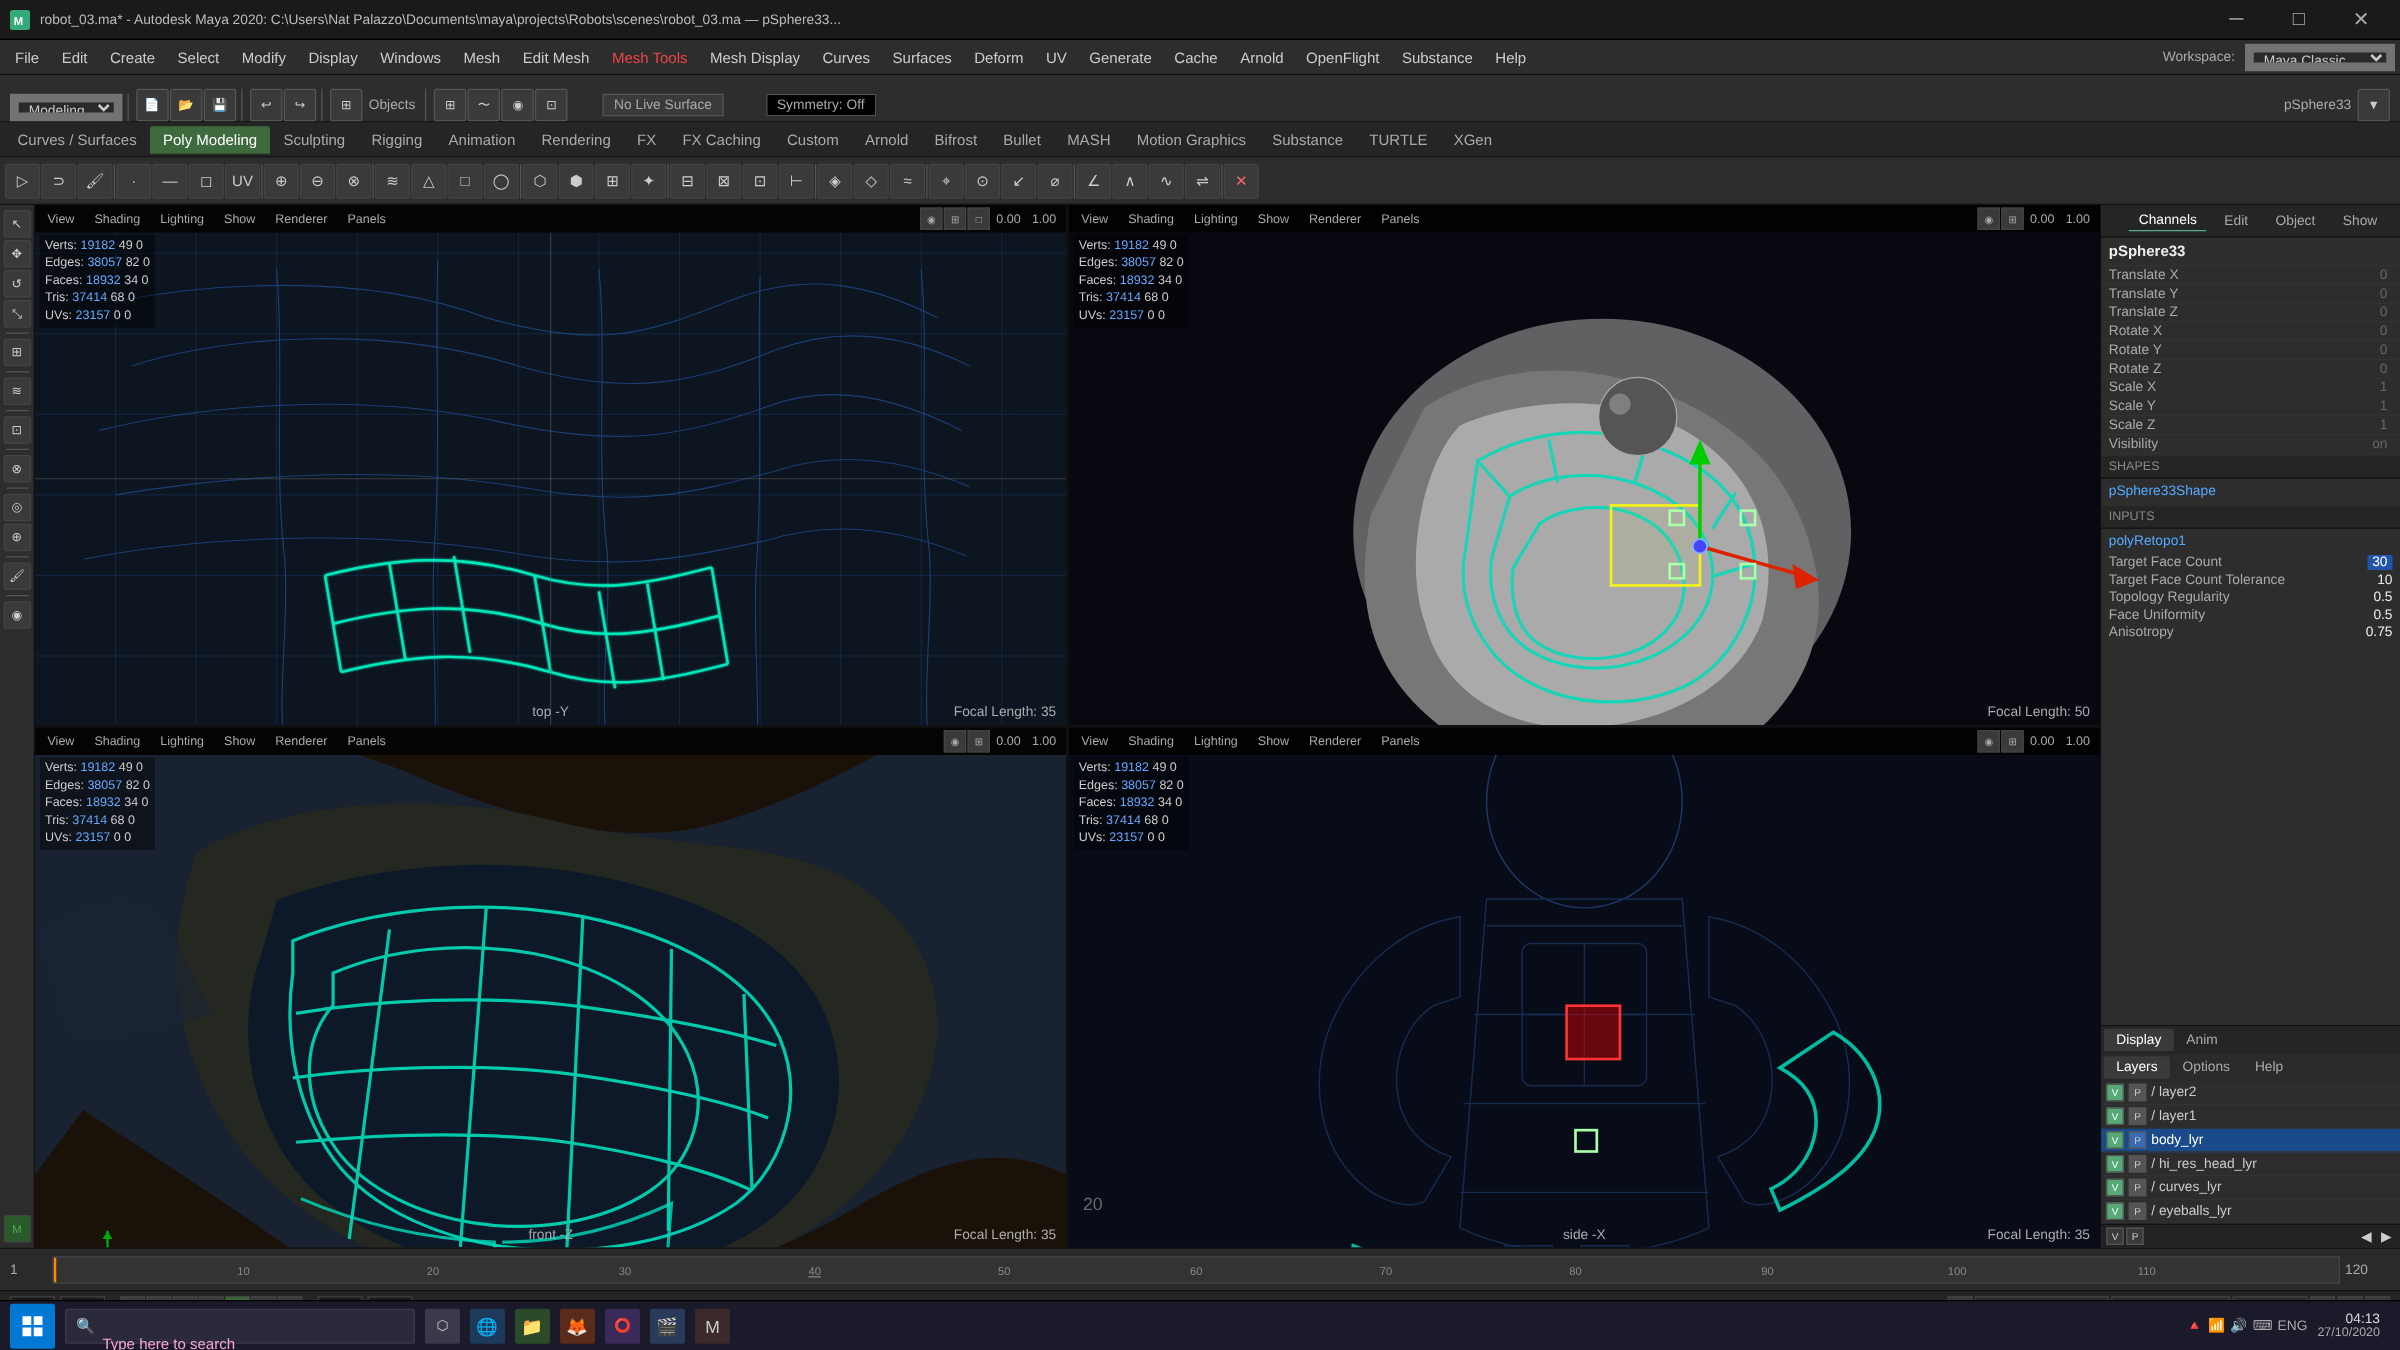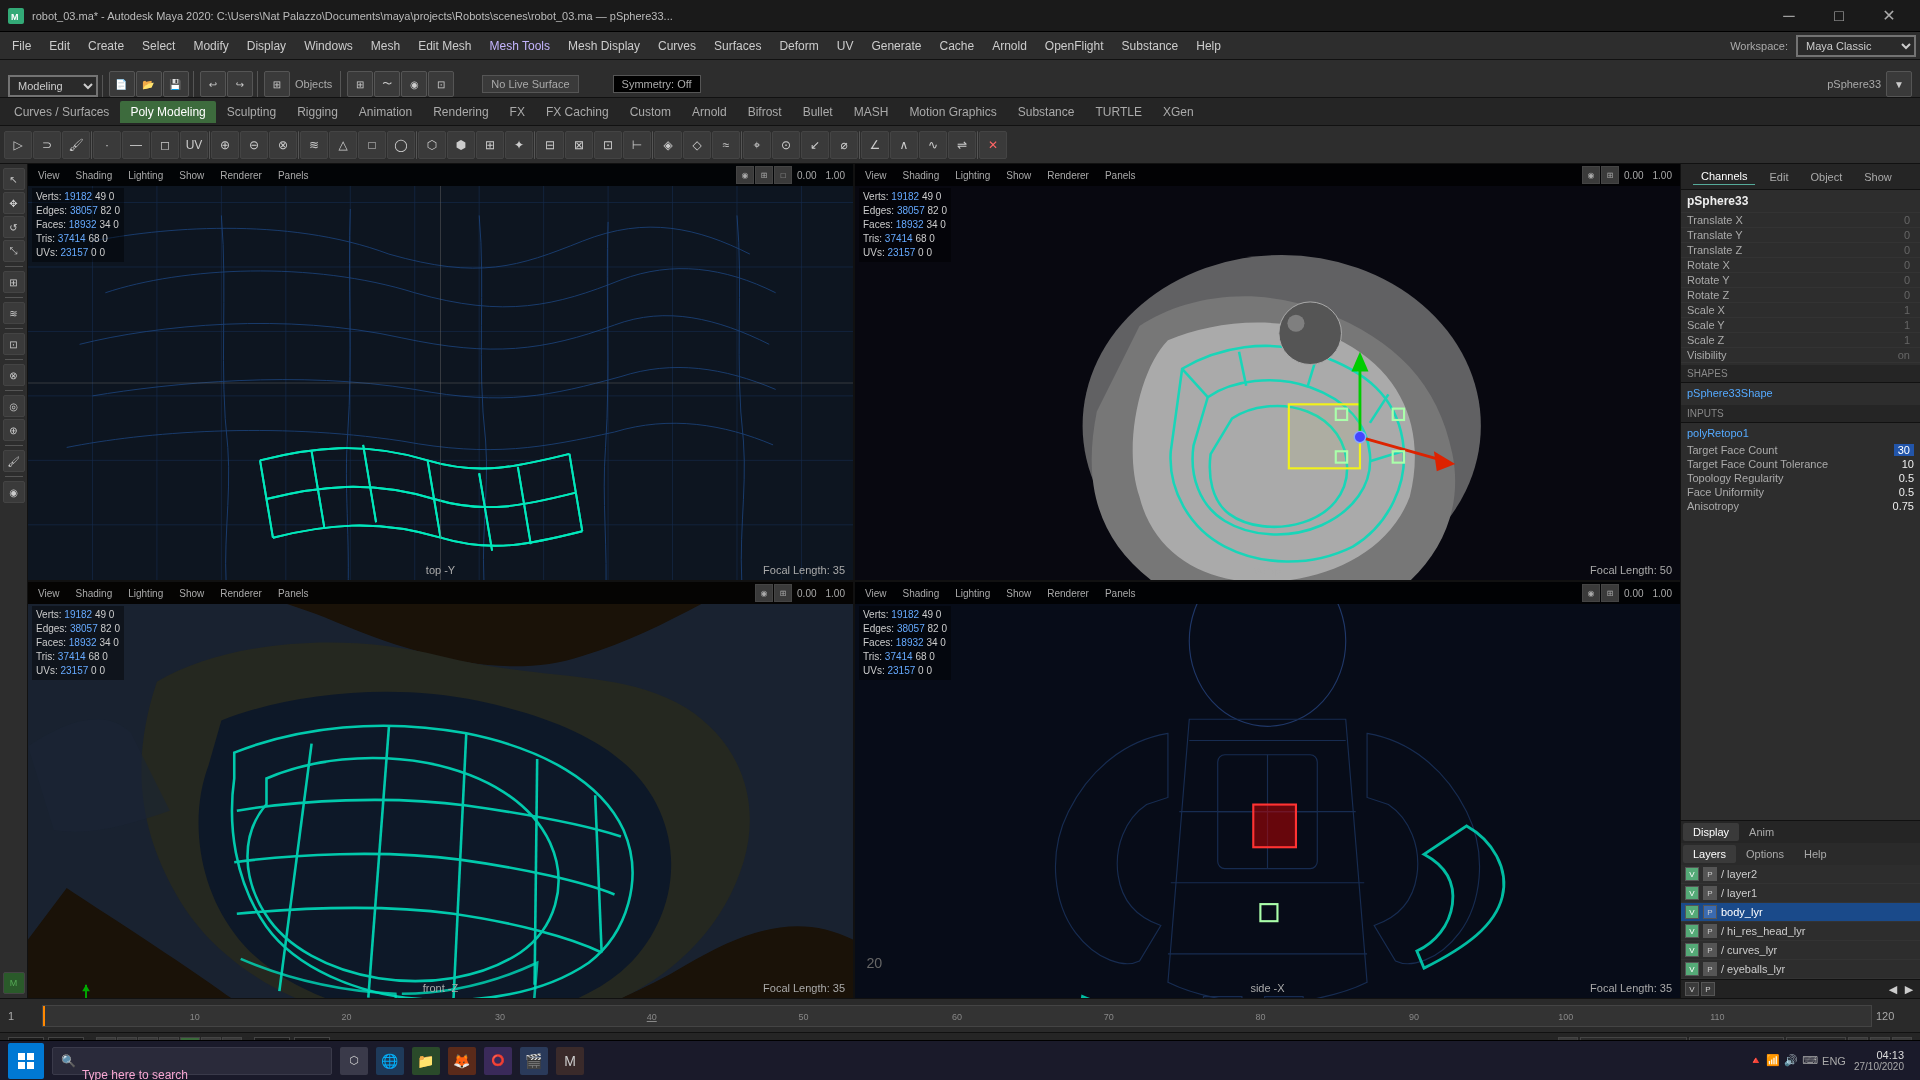--- a/index.html
+++ b/index.html
@@ -12,21 +12,21 @@
     .title-btn { width: 46px; height: 32px; display: flex; align-items: center; justify-content: center; cursor: pointer; font-size: 16px; color: #aaa; }
 
     
     #menubar { height: 28px; background: #2d2d2d; display: flex; align-items: center; padding: 0 4px; border-bottom: 1px solid #111; gap: 2px; }
     .menu-item { padding: 3px 8px; cursor: pointer; font-size: 12px; color: #ccc; border-radius: 2px; }
 
     
     #maintoolbar { height: 38px; background: #2d2d2d; display: flex; align-items: flex-end; padding: 0 4px; border-bottom: 1px solid #111; gap: 2px; }
     .toolbar-section { display: flex; align-items: center; gap: 1px; padding: 0 4px; border-right: 1px solid #555; }
     .tb-btn { width: 26px; height: 26px; background: #3a3a3a; border: 1px solid #555; border-radius: 2px; cursor: pointer; display: flex; align-items: center; justify-content: center; font-size: 10px; color: #ccc; }
-    .tb-dropdown { height: 22px; background: #2a2a2a; border: 2px solid #737373; color: #ccc; font-size: 11px; padding: 0 4px; }
+    .tb-dropdown { height: 22px; background: #2a2a2a; border: 7px solid #737373; color: #ccc; font-size: 11px; padding: 0 4px; }
     
     
     #tabs { height: 28px; background: #252525; display: flex; align-items: center; padding: 0 4px; border-bottom: 1px solid #111; gap: 1px; }
     .tab { padding: 4px 10px; cursor: pointer; font-size: 12px; color: #aaa; border-radius: 2px 2px 0 0; }
     .tab.active { background: #3d6b3d; color: #fff; }
 
     
     #icontoolbar { height: 38px; background: #2d2d2d; display: flex; align-items: center; padding: 0 4px; border-bottom: 1px solid #111; gap: 1px; }
     .ico { width: 28px; height: 28px; background: #3a3a3a; border: 1px solid #444; border-radius: 2px; cursor: pointer; display: flex; align-items: center; justify-content: center; font-size: 12px; color: #ccc; }
     .ico.sep { width: 1px; height: 28px; background: #555; border: none; cursor: default; }
@@ -40,21 +40,21 @@
     #viewports { flex: 1; display: grid; grid-template-columns: 1fr 1fr; grid-template-rows: 1fr 1fr; gap: 2px; background: #111; }
     .viewport { position: relative; background: #1a2535; overflow: hidden; }
     .viewport-header { height: 22px; background: rgba(0,0,0,0.7); display: flex; align-items: center; padding: 0 4px; gap: 4px; font-size: 10px; z-index: 10; position: relative; }
     .vp-menu { padding: 2px 6px; cursor: pointer; color: #aaa; font-size: 10px; }
     .vp-stats { position: absolute; top: 24px; left: 4px; font-size: 10px; color: #ccc; line-height: 14px; z-index: 10; background: rgba(0,0,0,0.4); padding: 2px 4px; }
     .vp-label { position: absolute; bottom: 4px; left: 50%; transform: translateX(-50%); font-size: 11px; color: #aaa; z-index: 10; margin-top: 24px; }
     .vp-focal { position: absolute; bottom: 4px; right: 8px; font-size: 11px; color: #aaa; z-index: 10; }
     
     
     #rightpanel { width: 240px; background: #2d2d2d; border-left: 1px solid #111; display: flex; flex-direction: column; }
-    #channels-header { display: flex; padding: 4px 12px; background: #252525; border-bottom: 1px solid #111; gap: 6px; align-items: center; }
+    #channels-header { display: flex; padding: 4px 22px; background: #252525; border-bottom: 1px solid #111; gap: 6px; align-items: center; }
     .ch-tab { padding: 2px 8px; font-size: 11px; color: #aaa; cursor: pointer; }
     .ch-tab.active { color: #fff; border-bottom: 1px solid #5a9; }
     #channels-title { padding: 4px 6px; font-size: 12px; color: #eee; font-weight: bold; border-bottom: 1px solid #333; }
     .ch-row { display: flex; justify-content: space-between; padding: 1px 6px; font-size: 11px; border-bottom: 1px solid #333; }
     .ch-label { color: #aaa; }
     .ch-value { color: #eee; background: #1a3a5c; padding: 0 4px; min-width: 50px; text-align: right; }
     .ch-value.zero { background: transparent; color: #666; }
     .ch-section { padding: 3px 6px; font-size: 10px; color: #888; background: #252525; border-bottom: 1px solid #111; margin-top: 2px; }
     
     #rightpanel-bottom { border-top: 1px solid #111; }
@@ -127,21 +127,21 @@
 <div id="menubar">
   <div class="menu-item">File</div>
   <div class="menu-item">Edit</div>
   <div class="menu-item">Create</div>
   <div class="menu-item">Select</div>
   <div class="menu-item">Modify</div>
   <div class="menu-item">Display</div>
   <div class="menu-item">Windows</div>
   <div class="menu-item">Mesh</div>
   <div class="menu-item">Edit Mesh</div>
-  <div class="menu-item" style="color:#c4b5fd;">Mesh Tools</div>
+  <div class="menu-item" style="color:#ef4444;">Mesh Tools</div>
   <div class="menu-item">Mesh Display</div>
   <div class="menu-item">Curves</div>
   <div class="menu-item">Surfaces</div>
   <div class="menu-item">Deform</div>
   <div class="menu-item">UV</div>
   <div class="menu-item">Generate</div>
   <div class="menu-item">Cache</div>
   <div class="menu-item">Arnold</div>
   <div class="menu-item">OpenFlight</div>
   <div class="menu-item">Substance</div>

